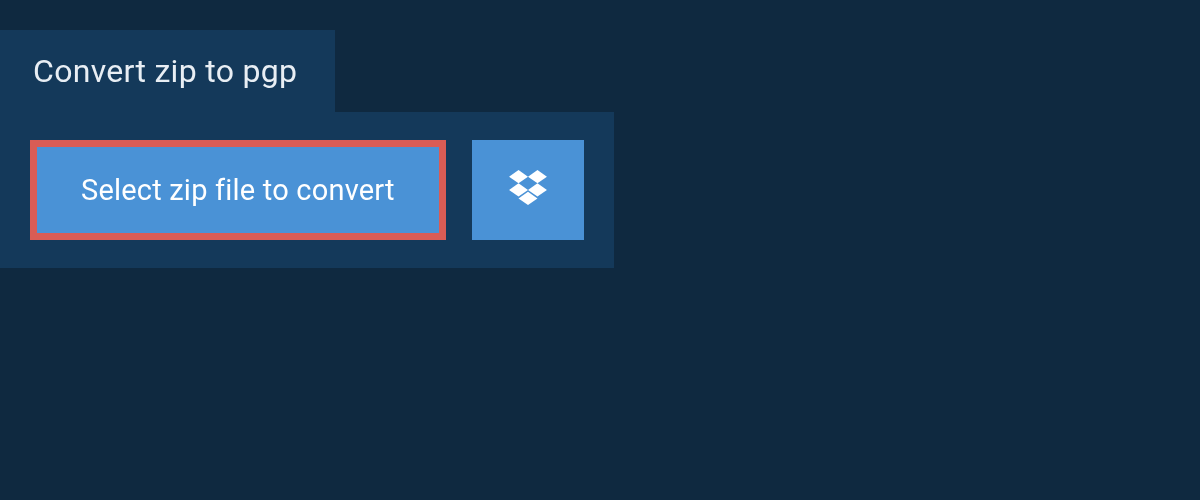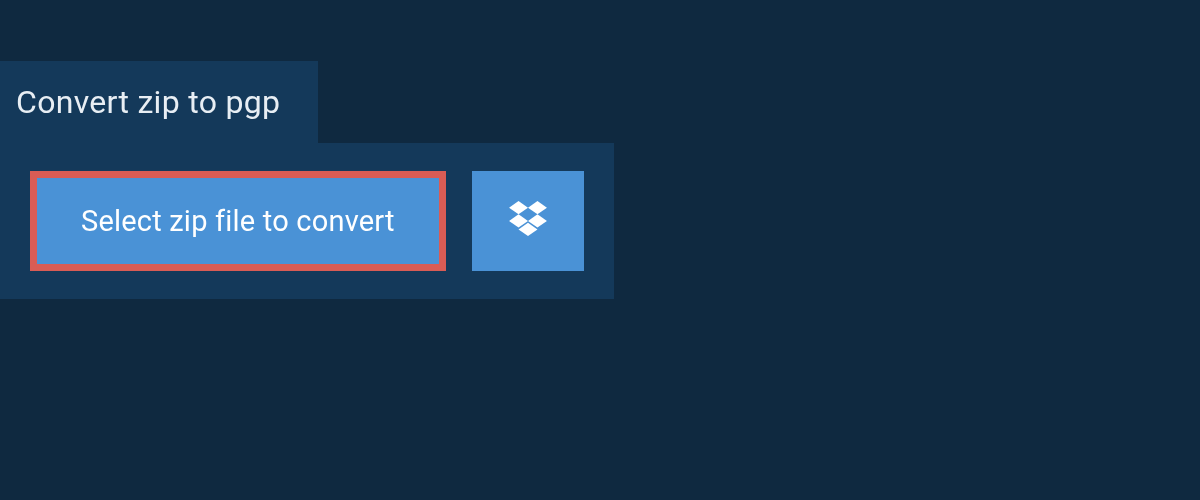--- a/index.html
+++ b/index.html
@@ -10,22 +10,22 @@
     body {
       width: 1200px;
       height: 500px;
       background: #0f2940;
       font-family: -apple-system, BlinkMacSystemFont, "Segoe UI", Roboto, Helvetica, Arial, sans-serif;
       overflow: hidden;
     }
     .header-tab {
       background: #14395a;
       display: inline-block;
-      padding: 22px 38px 22px 16px;
-      margin-top: 61px;
+      padding: 22px 38px 22px 33px;
+      margin-top: 30px;
     }
     .header-tab-title {
       color: #e8eef4;
       font-size: 32px;
       font-weight: 400;
       letter-spacing: 0.3px;
     }
     .upload-panel {
       background: #14395a;
       padding: 28px 30px;

